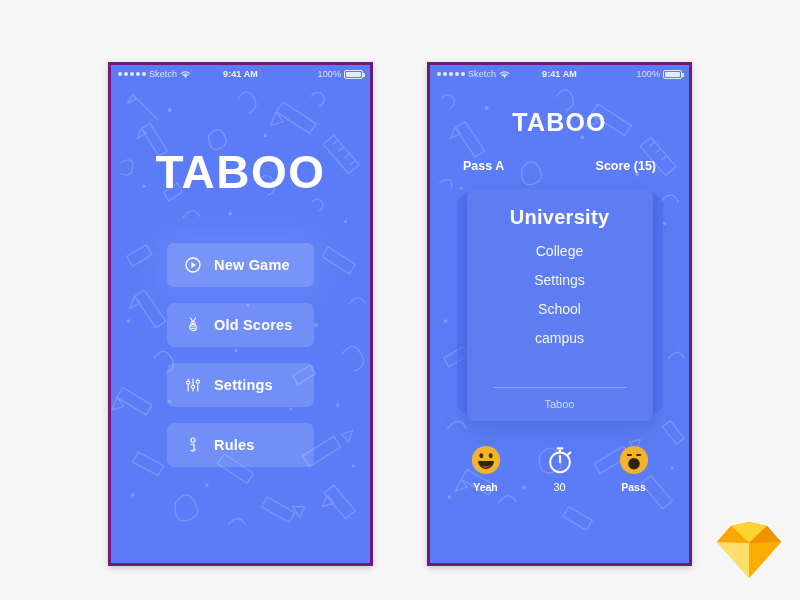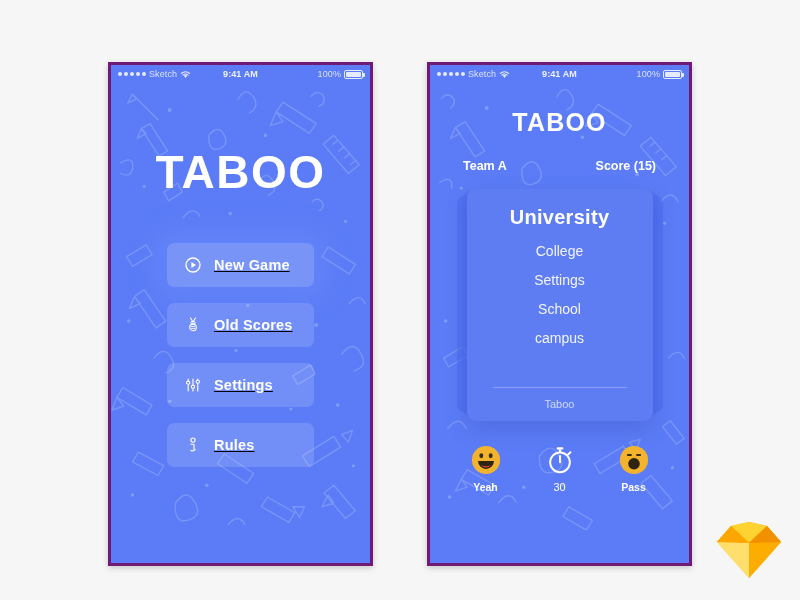--- a/index.html
+++ b/index.html
@@ -74,21 +74,21 @@
     margin-top: 62px;
   }
   .title-game {
     position: relative; z-index: 5;
     text-align: center; color: #fff;
     font-size: 25px; font-weight: bold; letter-spacing: 1.2px;
     margin-top: 25px;
   }
 
   
-  .menu { position: relative; z-index: 5; margin-top: 44px; text-decoration: underline; }
+  .menu { position: relative; z-index: 5; margin-top: 44px; }
   .menu-btn {
     position: relative;
     width: 147px; height: 44px;
     margin: 0 auto 16px auto;
     background: rgba(255,255,255,0.14);
     border-radius: 7px;
     display: flex; align-items: center;
     padding-left: 18px; gap: 13px;
     color: #fff; font-size: 14.5px; font-weight: bold;
     letter-spacing: .2px;
@@ -350,21 +350,21 @@
       <span>100%</span>
       <span class="batt">
           <i></i>
         </span>
     </div>
   </div>
 
   <div class="title-game">TABOO</div>
 
   <div class="scorebar">
-    <span>Team A</span>
+    <span>Pass A</span>
     <span>Score (15)</span>
   </div>
 
   <div class="card-stack">
     <div class="card-ghost g1"></div>
     <div class="card-ghost g2"></div>
 
     <div class="card">
       <div class="card-word">University</div>
       <ul class="card-list">

